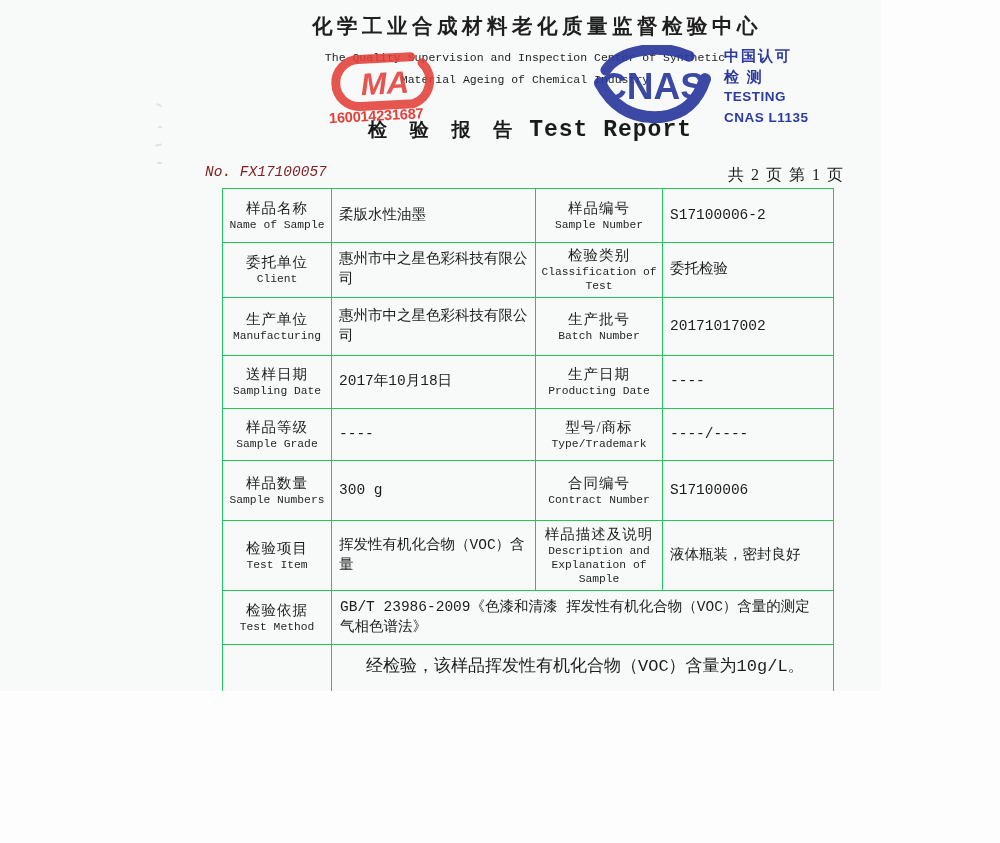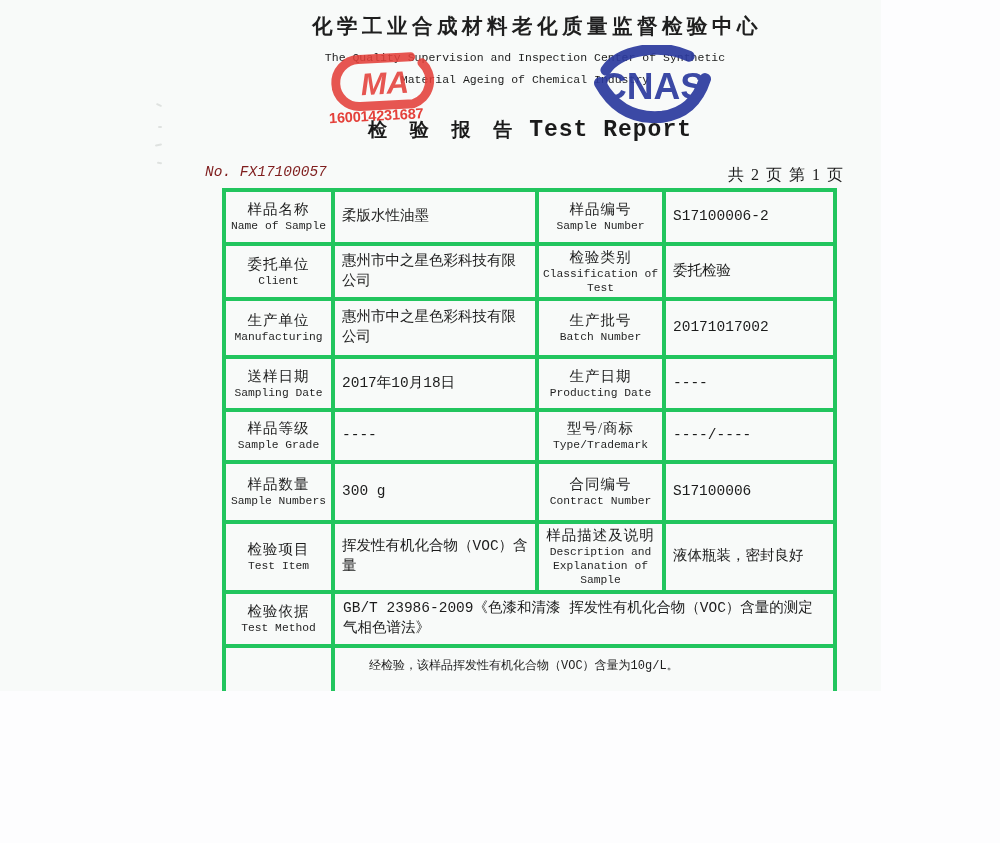--- a/index.html
+++ b/index.html
@@ -46,42 +46,42 @@
   
   .report-no{position:absolute;left:205px;top:164px;font-size:14.5px;color:#7f1d1d;white-space:nowrap;font-style:italic;}
   .page-info{position:absolute;left:728px;top:165px;font-size:16px;letter-spacing:1.5px;color:#1c1c1c;white-space:nowrap;}
 
   
   table.report{
     position:absolute;left:222px;top:188px;width:611px;
     border-collapse:collapse;table-layout:fixed;
   }
   table.report td{
-    border:4px solid #22c55e;padding:0;vertical-align:middle;overflow:visible;
+    border:1px solid #22c55e;padding:0;vertical-align:middle;overflow:visible;
   }
   col.c1{width:109px;} col.c2{width:204px;} col.c3{width:127px;} col.c4{width:171px;}
   tr.r0{height:54px;} tr.r1{height:55px;} tr.r2{height:58px;} tr.r3{height:53px;}
   tr.r4{height:52px;} tr.r5{height:60px;} tr.r6{height:70px;} tr.r-method{height:54px;}
   tr.r-result{height:189px;}
 
   td.label-cell{text-align:center;}
   .lbl-cn{font-size:14.5px;color:#1e1e1e;letter-spacing:1px;line-height:17px;}
   .lbl-en{font-size:11.3px;color:#262626;line-height:14px;margin-top:1px;}
   td.value-cell .val{
     padding:3px 6px 3px 7px;font-size:14.5px;line-height:1.35;color:#1c1c1c;
     font-family:"Liberation Mono","Liberation Serif","DejaVu Serif",serif;
     word-break:break-all;
   }
   td.method-cell .val{padding:3px 8px 3px 8px;}
 
   
   .result-lbl-en{font-size:12.5px;color:#242424;margin-top:14px;}
   .result-wrap{position:relative;height:189px;}
   .conclusion{
-    margin:9px 8px 0 14px;text-indent:20px;font-size:12px;color:#1c1c1c;
+    margin:9px 8px 0 14px;text-indent:20px;font-size:17px;color:#1c1c1c;
     font-family:"Liberation Mono","Liberation Serif","DejaVu Serif",serif;
   }
   .seal-note{position:absolute;left:231px;top:104px;font-size:14.5px;letter-spacing:1px;color:#1e1e1e;white-space:nowrap;}
   .issue-line{position:absolute;left:259px;top:134px;font-size:14px;letter-spacing:.5px;color:#1e1e1e;white-space:nowrap;}
   .issue-line .issue-date{margin-left:14px;}
   .stamp{
     position:absolute;left:264px;top:46px;width:172px;height:172px;
     transform:rotate(-7deg);opacity:.82;mix-blend-mode:multiply;pointer-events:none;
   }
 
@@ -116,20 +116,26 @@
     </svg>
   </div>
   <div class="cma-number lat">160014231687</div>
 
   <div class="cnas-wrap">
     <svg viewBox="0 0 120 78" width="119" height="78">
       <path d="M 13 25 A 54 32 0 0 1 97 11" fill="none" stroke="#2c3a9e" stroke-width="11" stroke-linecap="round"></path>
       <path d="M 7 38 Q 28 76 70 72 Q 102 68 113 34" fill="none" stroke="#2c3a9e" stroke-width="12" stroke-linecap="round"></path>
       <text x="60" y="54" text-anchor="middle" font-size="38" font-weight="800" font-family="Liberation Sans, DejaVu Sans, sans-serif" fill="#2c3a9e" textLength="106" lengthAdjust="spacingAndGlyphs">CNAS</text>
     </svg>
+  </div>
+  <div class="accred">
+    <div class="a-cn cjk">中国认可</div>
+    <div class="a-cn cjk">检 测</div>
+    <div class="a-en">TESTING</div>
+    <div class="a-en">CNAS L1135</div>
   </div>
 
   <div class="report-title">
     <span class="cn cjk">检 验 报 告</span>
     <span class="en lat">Test Report</span>
   </div>
 
   <div class="report-no lat">No. FX17100057</div>
   <div class="page-info cjk">共 2 页 第 1 页</div>
 

